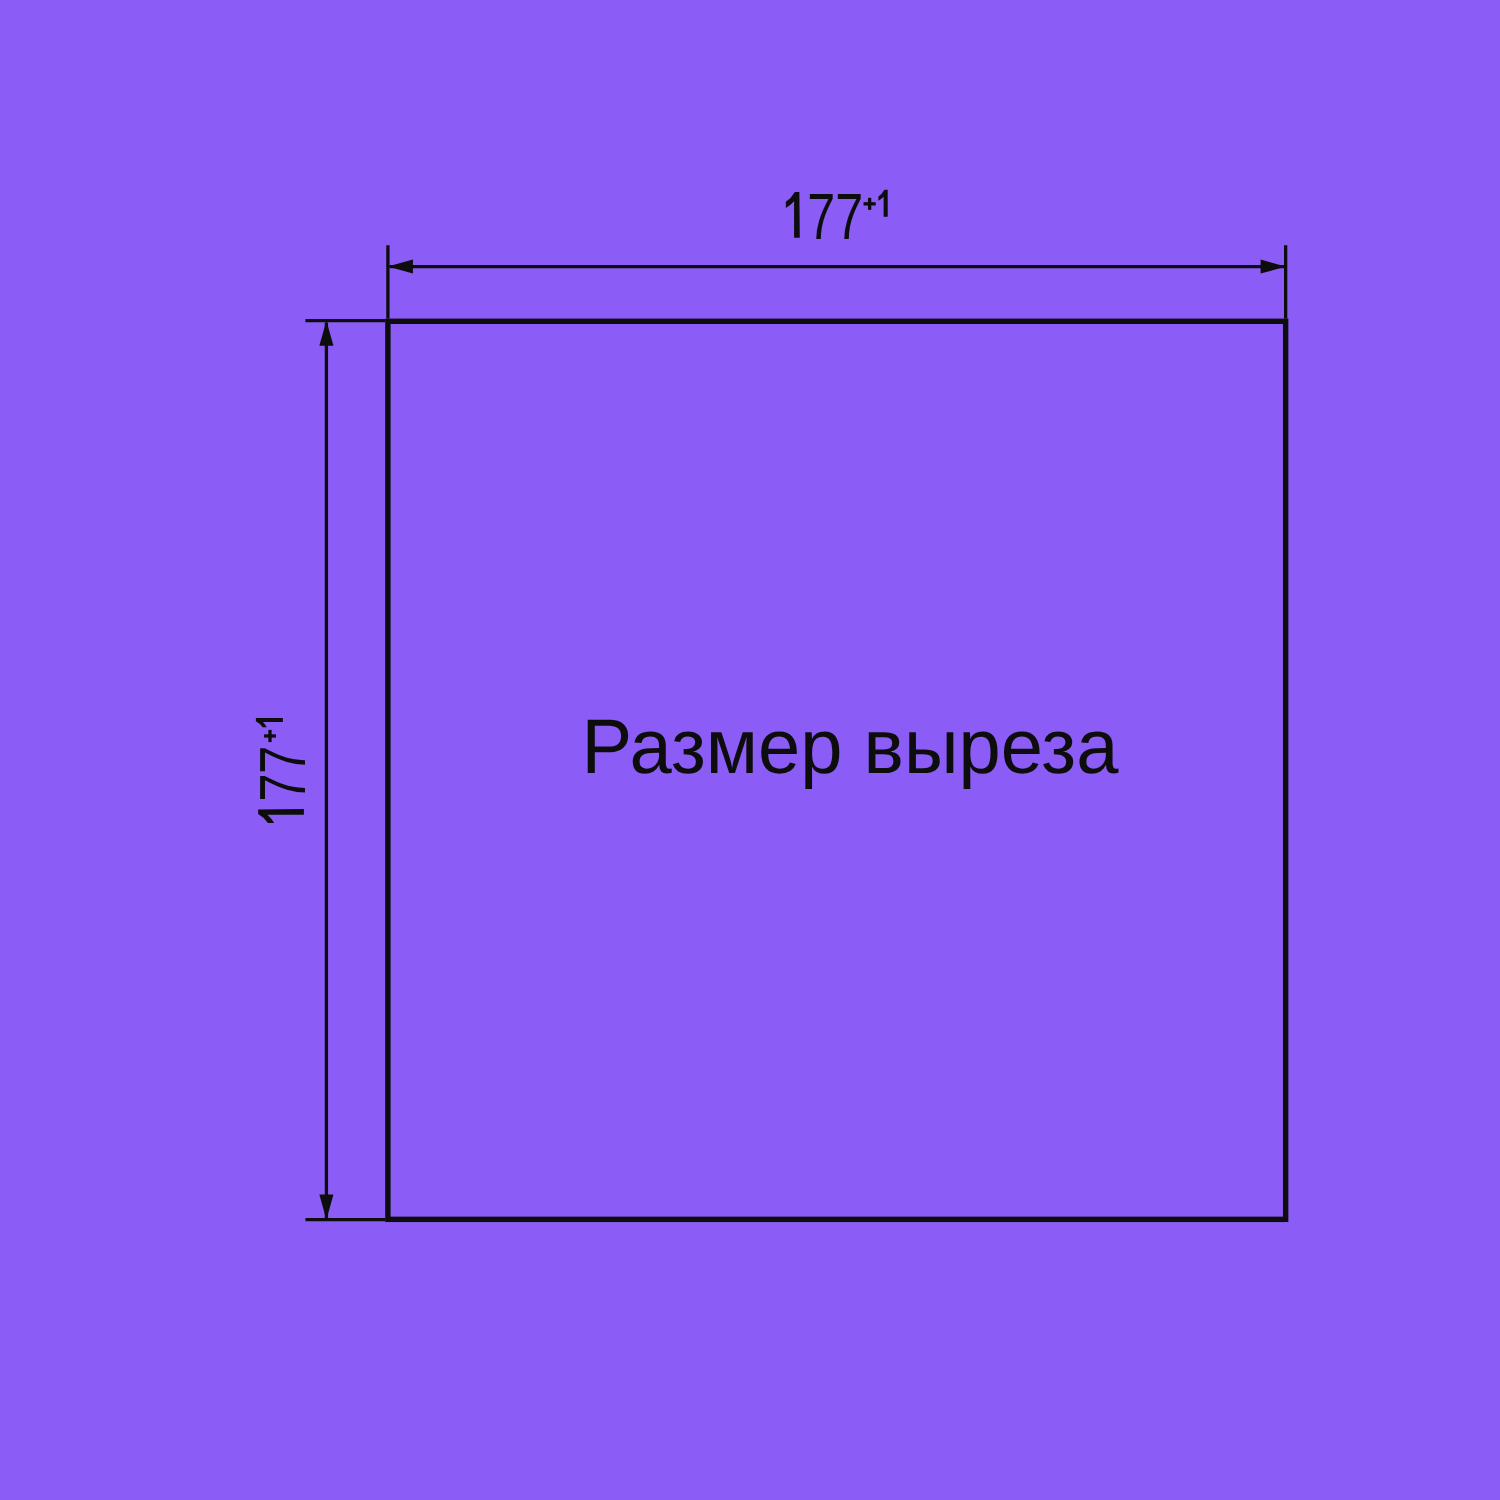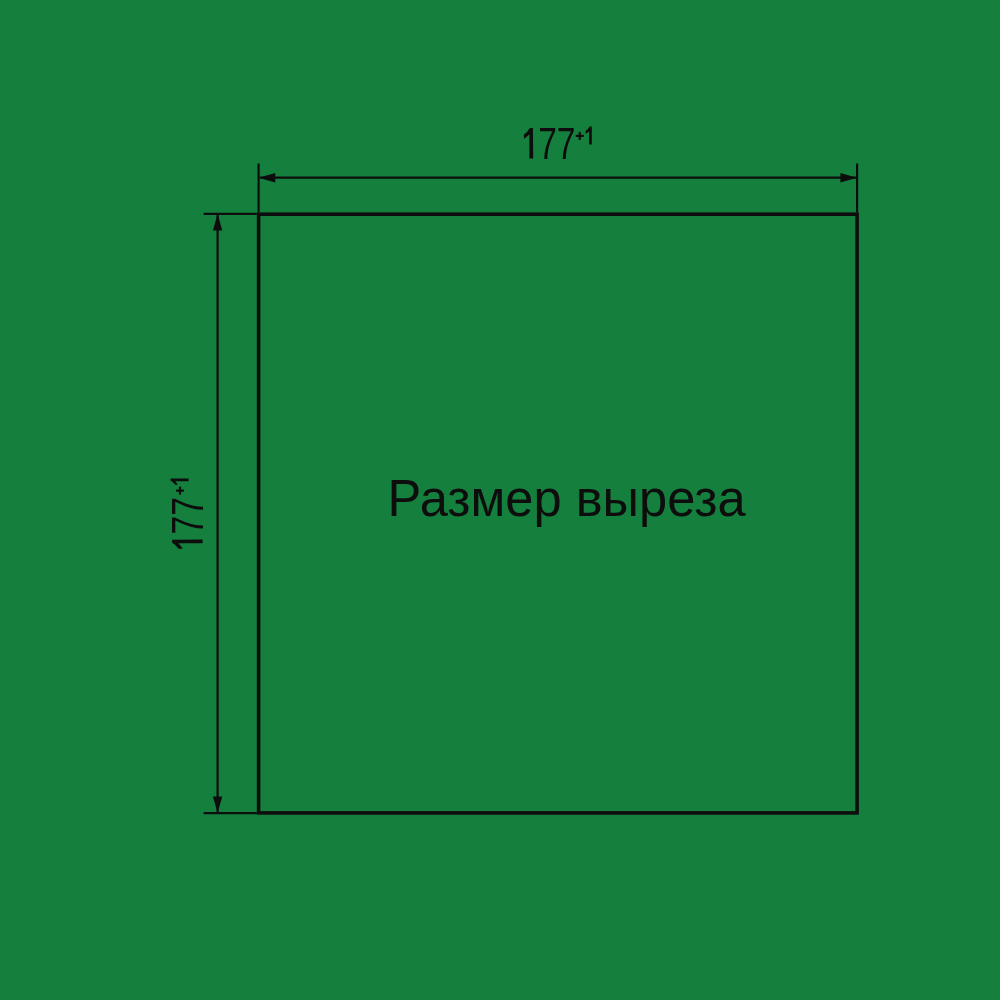--- a/index.html
+++ b/index.html
@@ -1,16 +1,16 @@
 <!DOCTYPE html>
 <html><head>
 <meta charset="utf-8">
 <style>
   html,body{margin:0;padding:0;background:#ffffff;}
-  .page{width:1000px;height:1000px;position:relative;background:#15803d;overflow:hidden;}
+  .page{width:1000px;height:1000px;position:relative;background:#8b5cf6;overflow:hidden;}
   svg text{font-family:"Liberation Sans",sans-serif;fill:#0d0d0d;}
 </style>
 </head>
 <body>
 <div class="page">
 <svg width="1000" height="1000" viewBox="0 0 1000 1000" xmlns="http://www.w3.org/2000/svg">
 
   <rect x="258.6" y="214.2" width="598.5" height="598.7" fill="none" stroke="#0d0d0d" stroke-width="3.6"></rect>
 
   <line x1="258.6" y1="163.5" x2="258.6" y2="212.4" stroke="#0d0d0d" stroke-width="2.2"></line>

